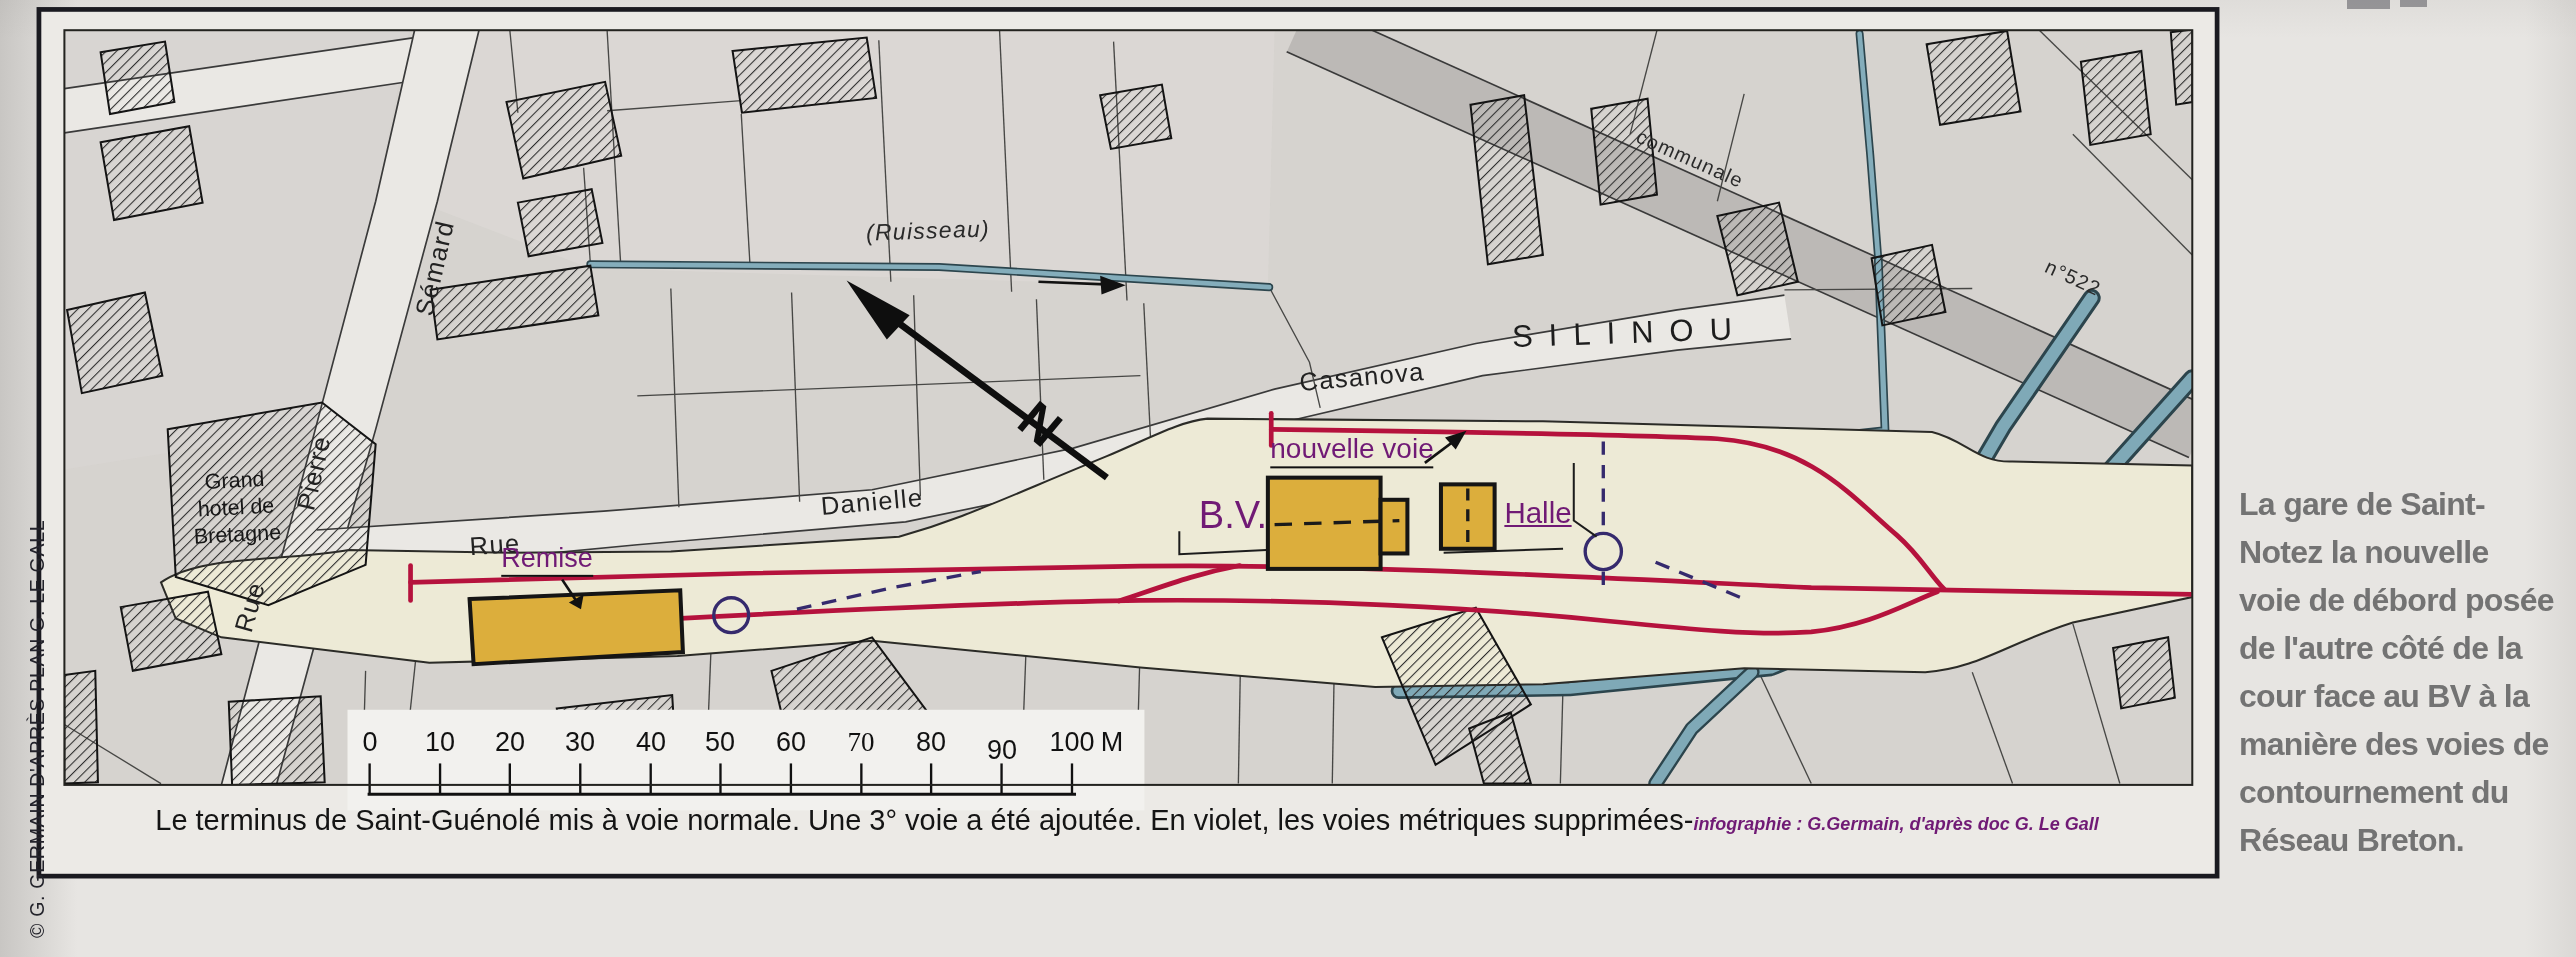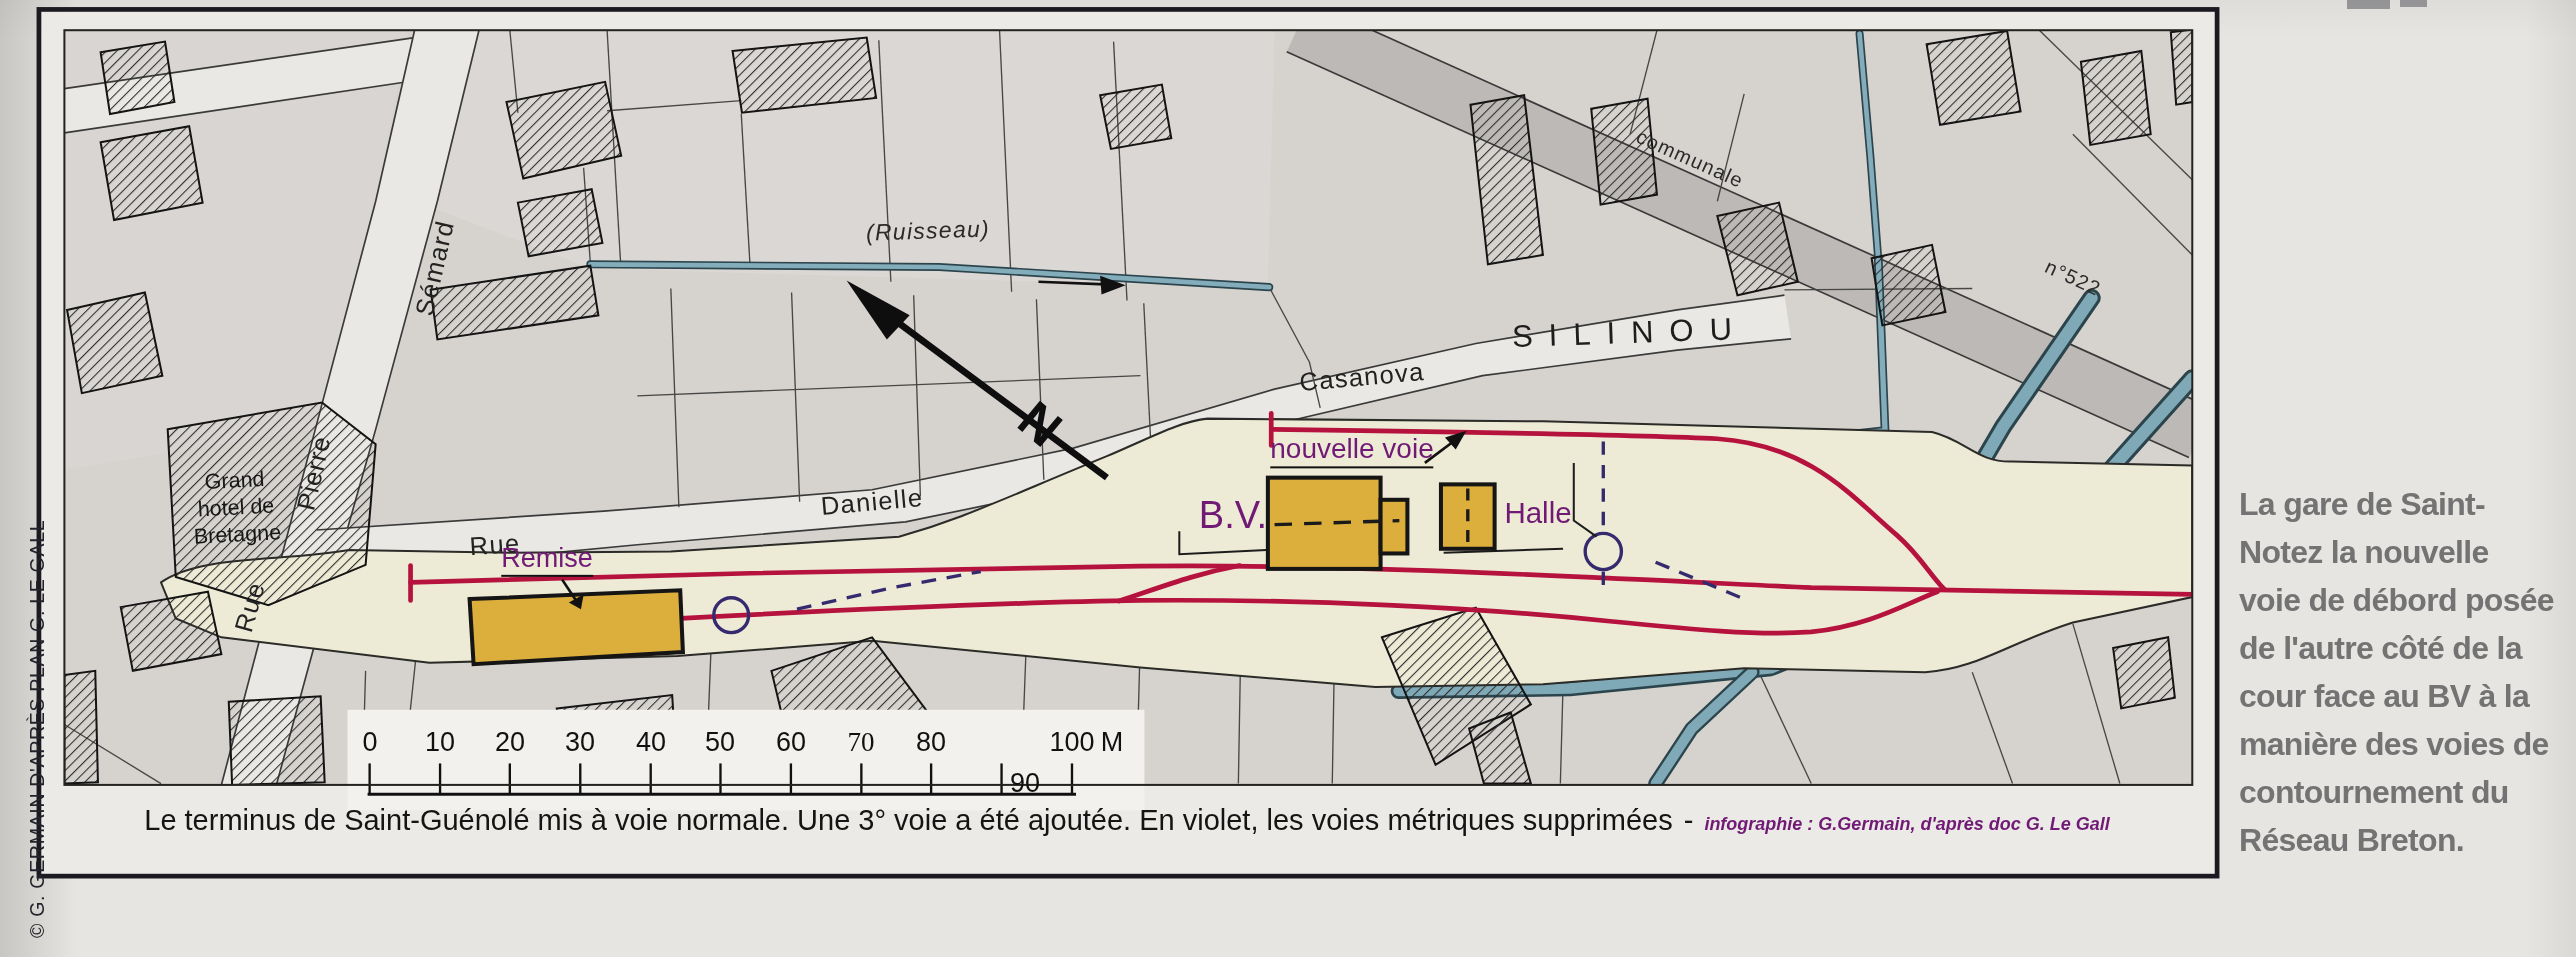--- a/index.html
+++ b/index.html
@@ -22,21 +22,21 @@
   .lbl-silinou{font-size:31px;letter-spacing:16px;color:#1d1d1d;}
   .lbl-ruisseau{font-size:23px;font-style:italic;color:#2a2a2a;letter-spacing:1.3px;}
   .lbl-road-small{font-size:20px;color:#2b2b2b;letter-spacing:1.3px;}
   .lbl-hotel{font-size:21.5px;line-height:27px;text-align:center;color:#171717;}
   .lbl-feature{font-size:28px;color:#701a75;}
   .lbl-underline{border-bottom:2px solid #111;padding-bottom:1.3px;}
   .lbl-north{font-size:51px;font-weight:bold;color:#0e0e0e;}
   .scale-num{position:absolute;transform:translate(-50%,-50%);font-size:27px;color:#111;}
   .caption-row{
     position:absolute;left:134px;top:804px;width:1986px;height:58px;
-    display:flex;justify-content:center;align-items:baseline;gap:11px;
+    display:flex;justify-content:center;align-items:baseline;gap:0;
   }
   .caption-main{font-size:29px;color:#141414;}
   .caption-credit{font-size:18px;font-style:italic;font-weight:bold;color:#701a75;}
   .sidebar{
     position:absolute;left:2239px;top:480px;width:326px;
     font-weight:bold;font-size:32px;line-height:48px;letter-spacing:-0.7px;color:#737373;
   }
   .credit-vertical{
     position:absolute;left:25.5px;top:938px;width:463px;
     transform:rotate(-90deg);transform-origin:0 0;
@@ -271,34 +271,34 @@
 <div class="label lbl-road-small" style="left:2073px;top:278px;transform:translate(-50%,-50%) rotate(25deg);">n°522</div>
 
 <div class="label lbl-hotel" style="left:236px;top:508px;transform:translate(-50%,-50%) rotate(-3deg);">
   <div>Grand</div>
   <div>hotel de</div>
   <div>Bretagne</div>
 </div>
 
 <div class="label lbl-feature lbl-underline" style="left:547px;top:560px;font-size:27px;">Remise</div>
 <div class="label lbl-feature" style="left:1233px;top:515px;font-size:38px;">B.V.</div>
-<div class="label lbl-feature" style="left:1538px;top:513px;font-size:29.5px;">Halle</div>
+<div class="label lbl-feature" style="left:1538px;top:513px;font-size:29.5px;text-decoration:underline;">Halle</div>
 <div class="label lbl-feature lbl-underline" style="left:1352px;top:451px;">nouvelle voie</div>
 <div class="label lbl-north" style="left:1040px;top:424px;transform:translate(-50%,-50%) rotate(40deg);">N</div>
 
 <span class="scale-num" style="left:370px;top:742px;">0</span>
 <span class="scale-num" style="left:440px;top:742px;">10</span>
 <span class="scale-num" style="left:510px;top:742px;">20</span>
 <span class="scale-num" style="left:580px;top:742px;">30</span>
 <span class="scale-num" style="left:651px;top:742px;">40</span>
 <span class="scale-num" style="left:720px;top:742px;">50</span>
 <span class="scale-num" style="left:791px;top:742px;">60</span>
 <span class="scale-num" style="left:861px;top:742px;font-family:Liberation Serif, serif;">70</span>
 <span class="scale-num" style="left:931px;top:742px;">80</span>
-<span class="scale-num" style="left:1002px;top:783px;margin-left:23px;">90</span>
+<span class="scale-num" style="left:1002px;top:750px;">90</span>
 <span class="scale-num" style="left:1072px;top:742px;">100</span>
 <span class="scale-num" style="left:1112px;top:742px;">M</span>
 
 <div class="caption-row">
   <span class="caption-main">Le terminus de Saint-Guénolé mis à voie normale. Une 3° voie a été ajoutée. En violet, les voies métriques supprimées</span>
   <span class="caption-main">-</span>
   <span class="caption-credit">infographie : G.Germain, d'après doc G. Le Gall</span>
 </div>
 
 <div class="sidebar">

